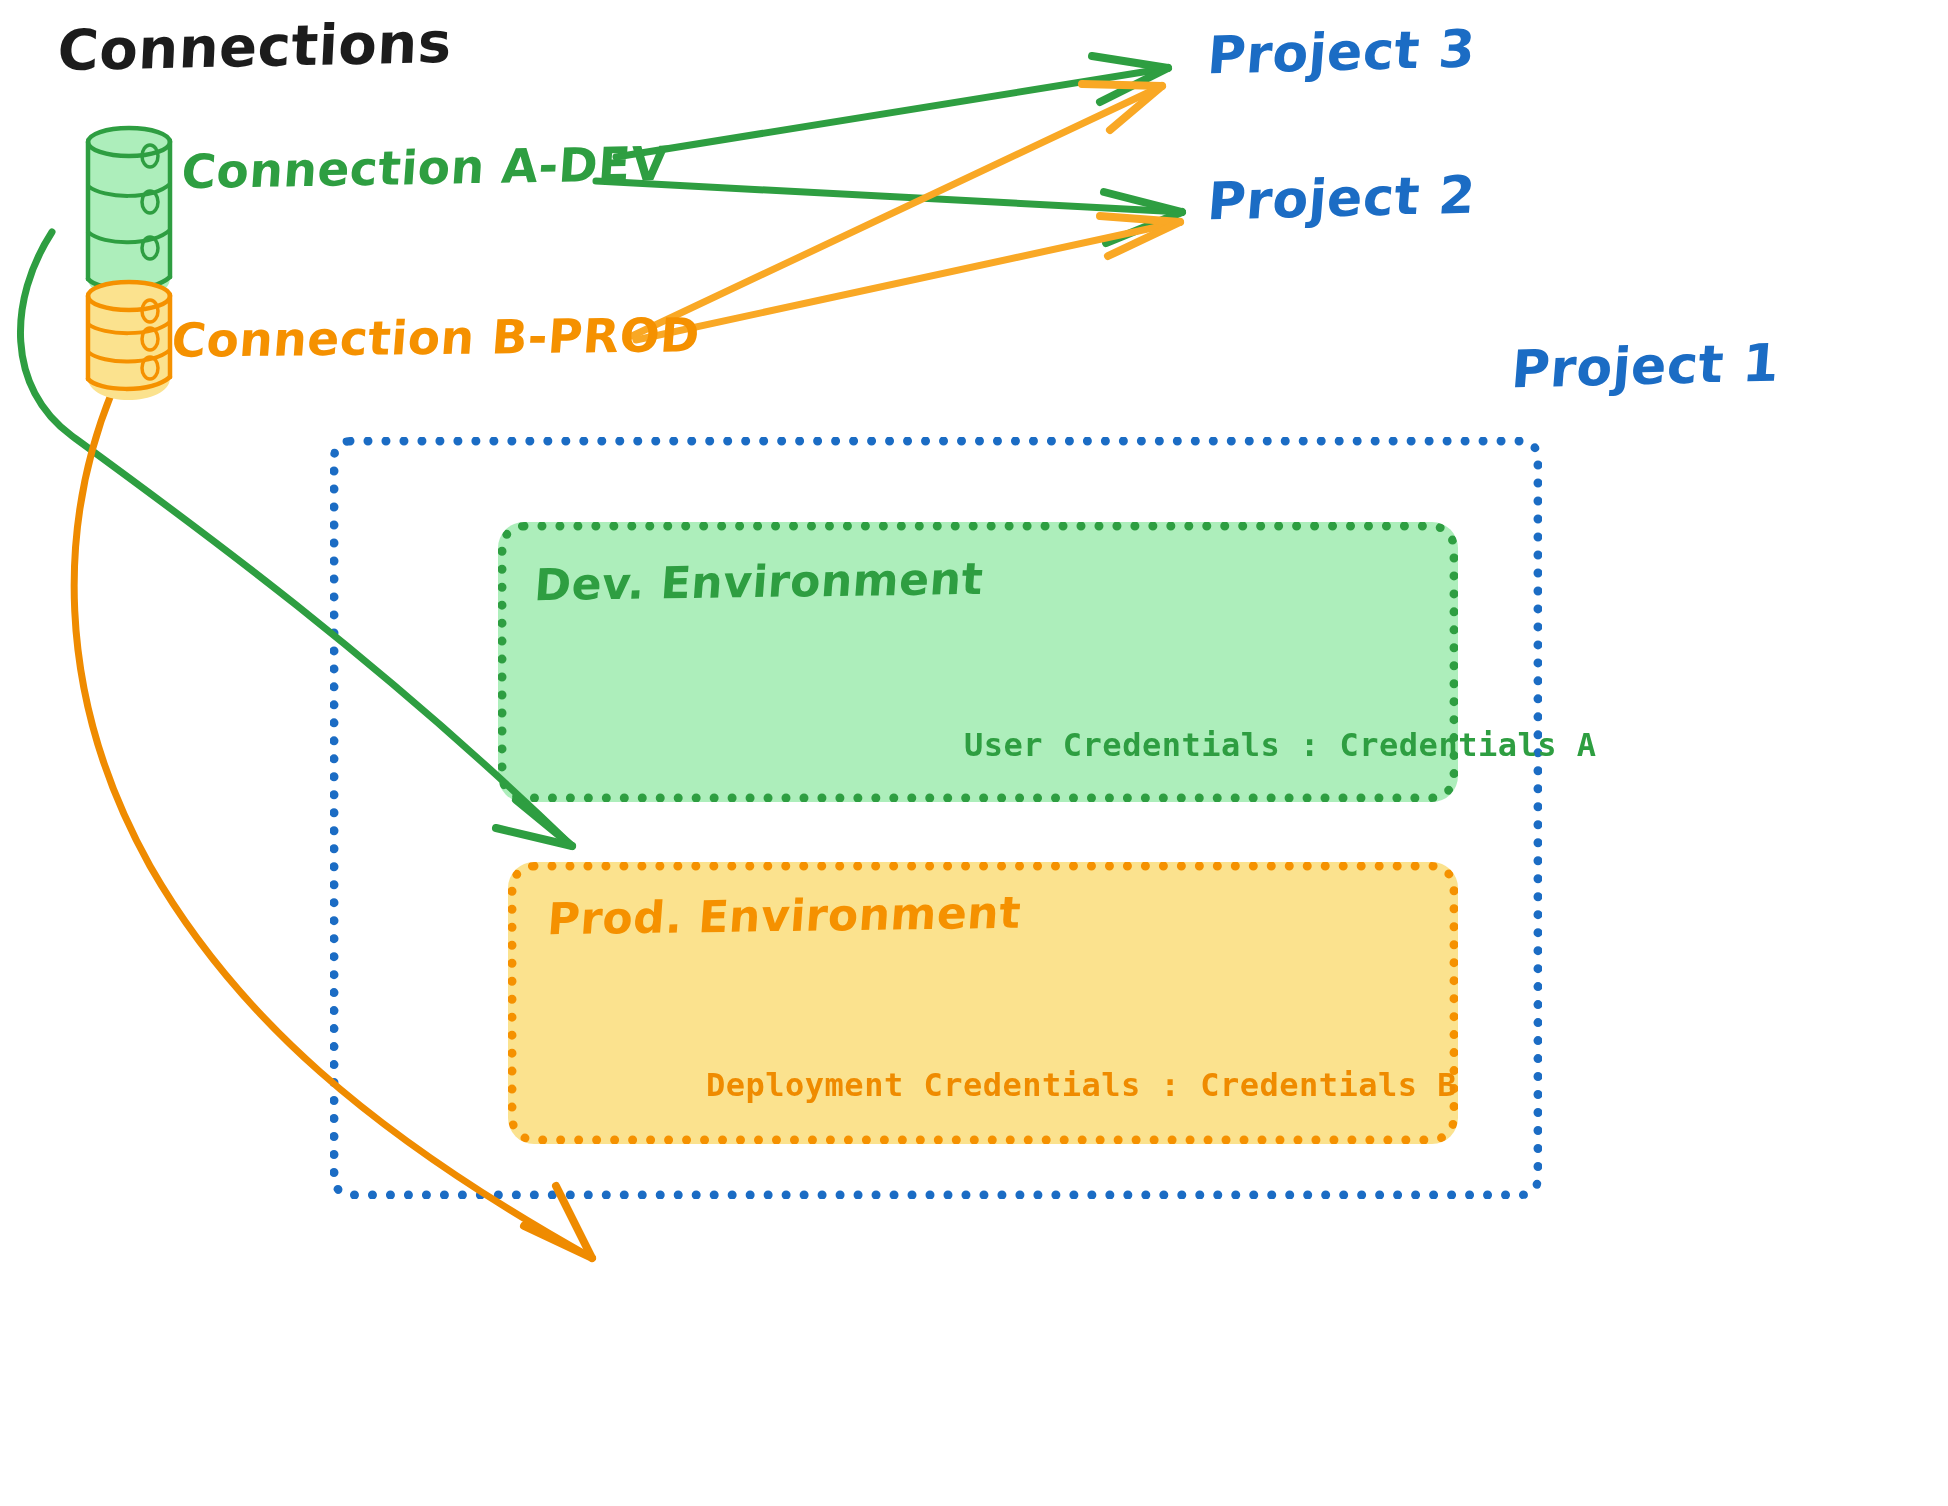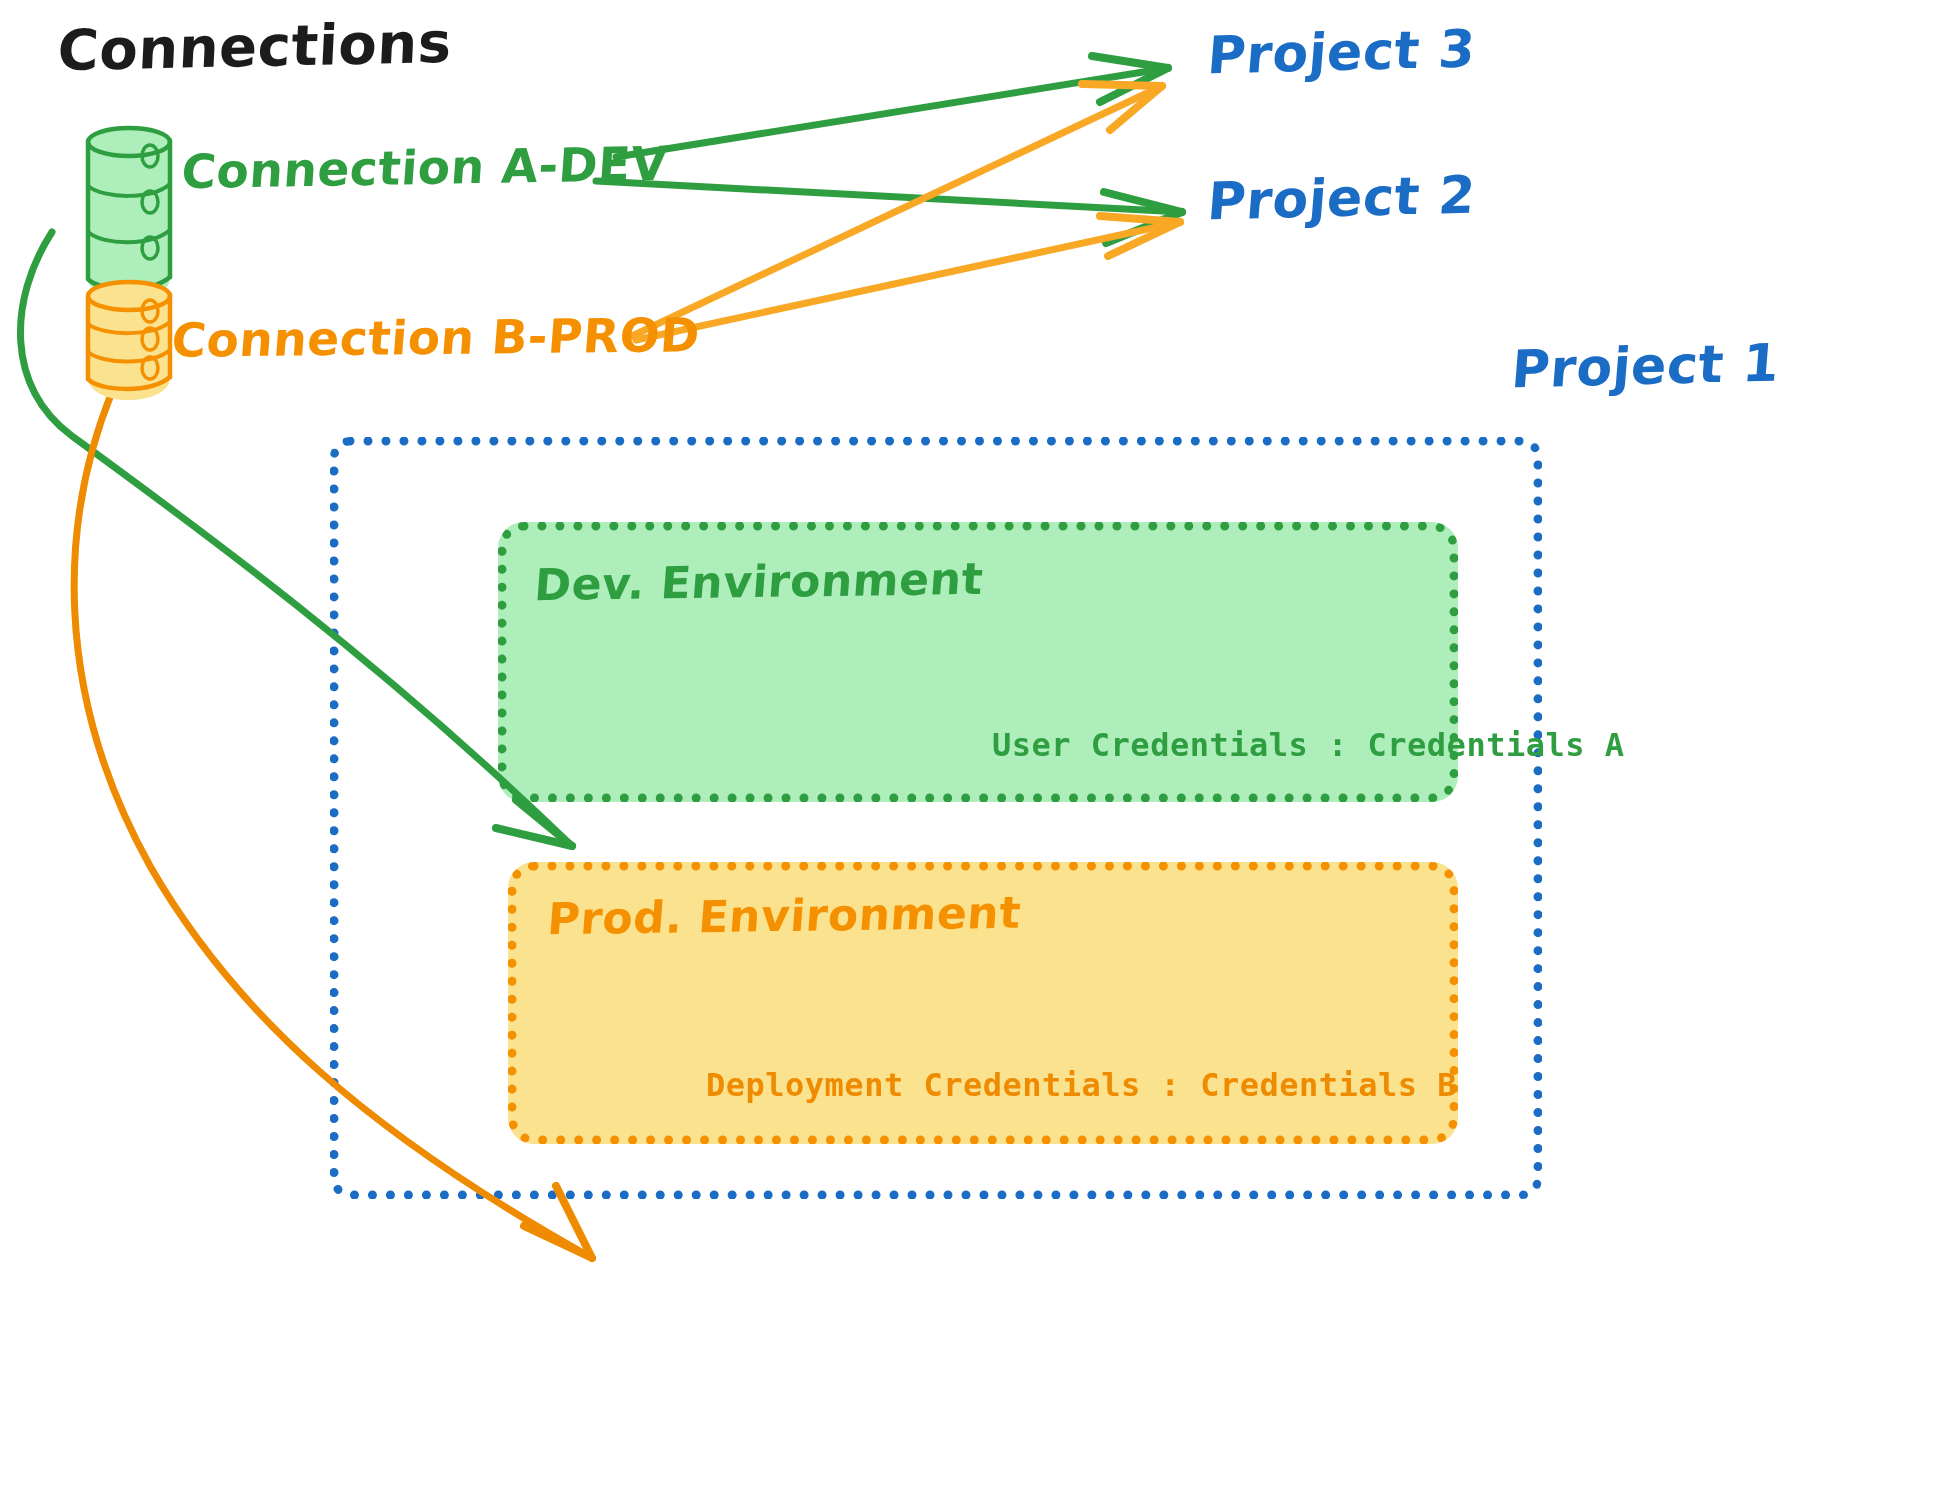--- a/index.html
+++ b/index.html
@@ -78,21 +78,21 @@
     color: #2e9e41;
     transform: skewX(-5deg) rotate(-0.8deg);
   }
   #label-prod-env {
     left: 548px; top: 890px;
     font-size: 44px;
     color: #f59100;
     transform: skewX(-5deg) rotate(-0.8deg);
   }
   #label-dev-creds {
-    left: 992px; top: 726px;
+    left: 964px; top: 726px;
     font-size: 32px;
     color: #2e9e41;
     letter-spacing: 0.5px;
   }
   #label-prod-creds {
     left: 706px; top: 1066px;
     font-size: 32px;
     color: #ef8b00;
     letter-spacing: 0.5px;
     text-align: right;

